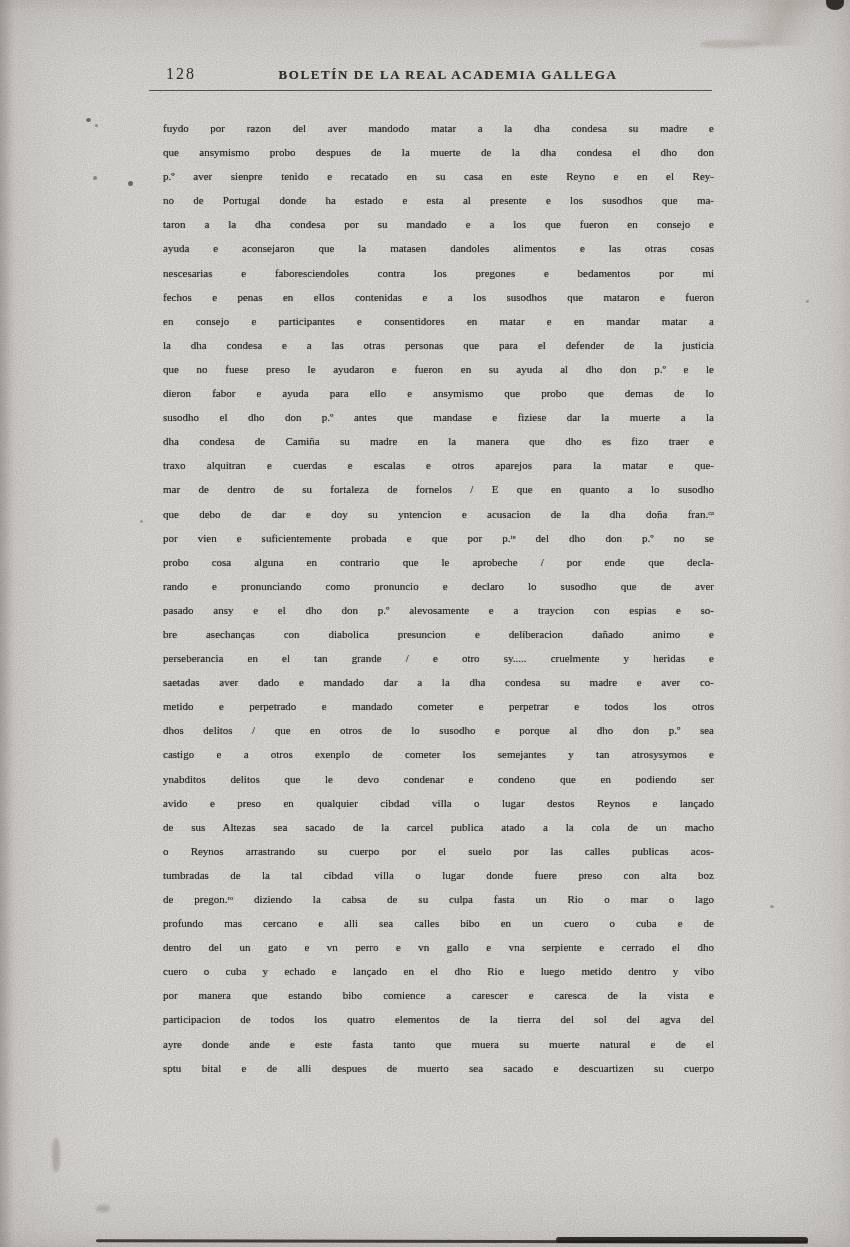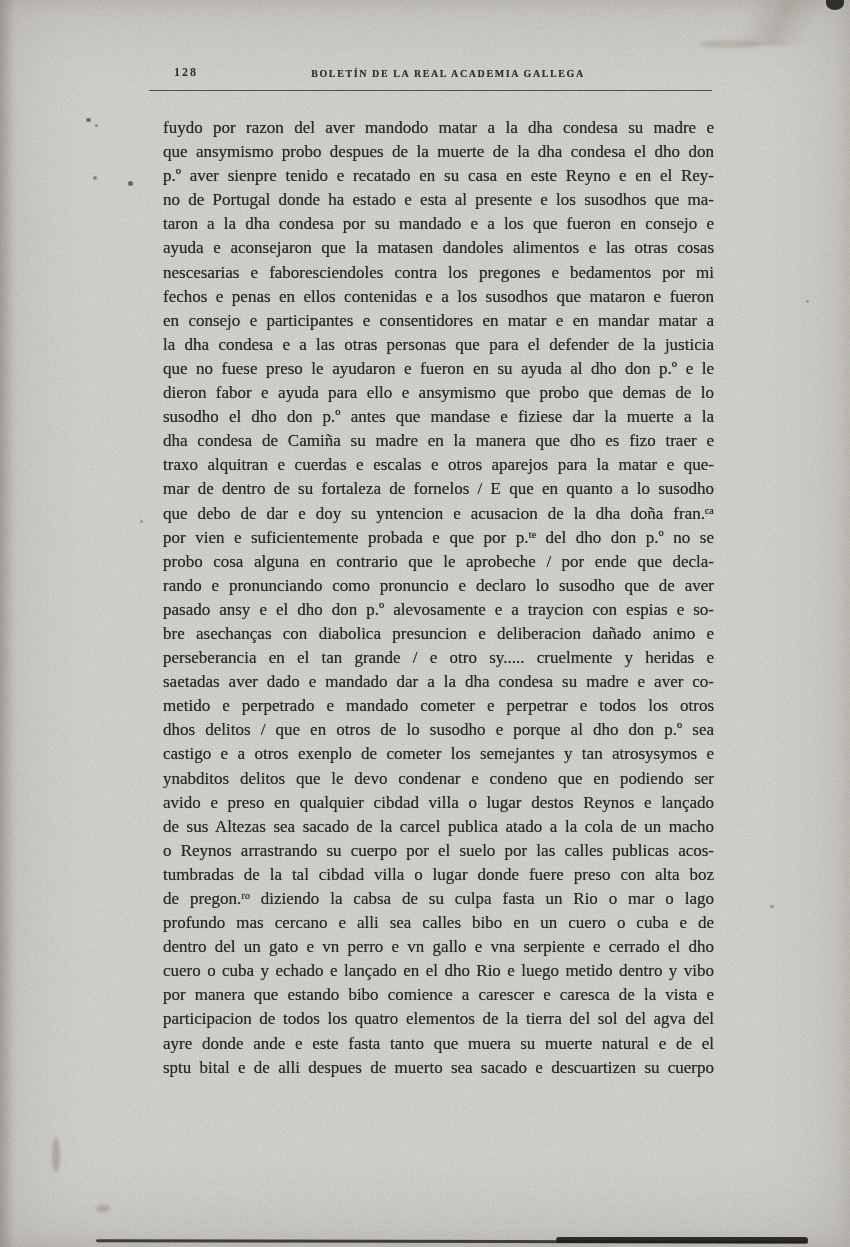--- a/index.html
+++ b/index.html
@@ -25,31 +25,30 @@
   .page-header {
     position: absolute;
     top: 63px;
     left: 150px;
     width: 562px;
     height: 24px;
     text-align: center;
   }
   .page-number {
     position: absolute;
-    left: 24px;
+    left: 16px;
     top: 2px;
-    font-size: 12px;
+    font-size: 16px;
     letter-spacing: 2px;
     color: #2e2c27;
-    font-weight: bold;
   }
   .journal-title {
     display: inline-block;
     padding-left: 34px;
-    font-size: 10px;
+    font-size: 13px;
     font-weight: bold;
     letter-spacing: 1.6px;
     color: #34322c;
     text-shadow: 0 0 0.6px rgba(45,42,36,0.6);
     white-space: nowrap;
     margin-top: 4px;
   }
   .header-rule {
     position: absolute;
     top: 90px;
@@ -57,21 +56,21 @@
     width: 563px;
     height: 0;
     border-top: 1.6px solid #3c3a33;
     opacity: 0.85;
   }
   .page-body {
     position: absolute;
     top: 116px;
     left: 163px;
     width: 551px;
-    font-size: 17px;
+    font-size: 11px;
     line-height: 24.1px;
     text-shadow: 0 0 0.7px rgba(43,41,37,0.65);
   }
   .text-line {
     text-align: justify;
     text-align-last: justify;
     white-space: normal;
     height: 24.1px;
     overflow: visible;
   }

